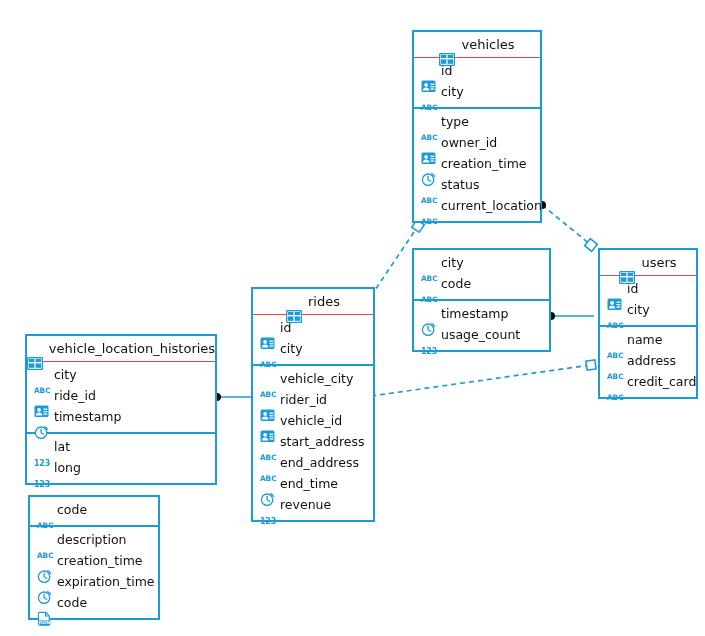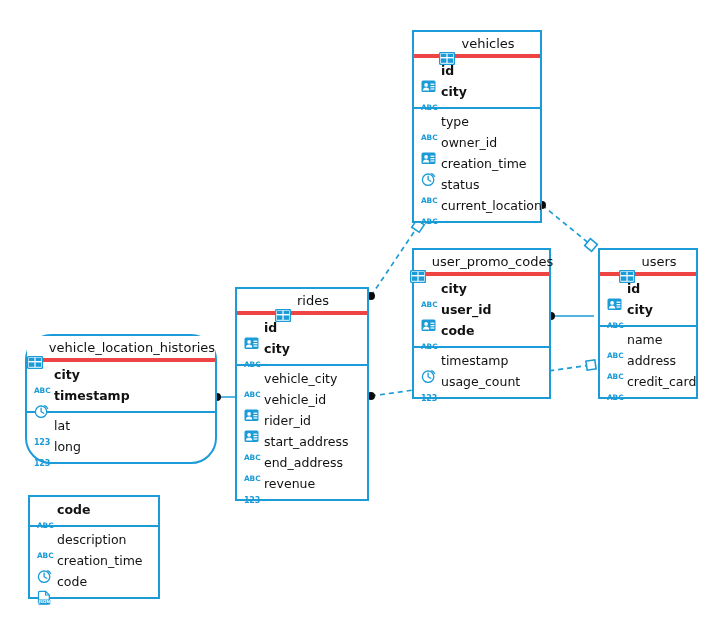--- a/index.html
+++ b/index.html
@@ -31,21 +31,21 @@
   .table-node {
     position: absolute;
     box-sizing: border-box;
     border: 2px solid #1b9bd8;
     background: #ffffff;
     z-index: 2;
   }
   .table-header {
     box-sizing: border-box;
     height: 26px;
-    border-bottom: 4px solid #ef4444;
+    border-bottom: 1px solid #ef4444;
     display: flex;
     align-items: center;
     justify-content: center;
     gap: 6px;
     font-size: 13px;
     color: #111111;
     background: #ffffff;
     padding: 0 6px;
   }
   .table-section {
@@ -59,21 +59,21 @@
     display: flex;
     align-items: center;
     gap: 5px;
     padding: 1px 6px 1px 7px;
     height: 19px;
     font-size: 12.5px;
     color: #111111;
     white-space: nowrap;
   }
   .field-key .field-label {
-    font-weight: bold;
+    font-weight: normal;
   }
   .field-label {
     line-height: 1;
   }
   .ic {
     width: 15px;
     height: 15px;
     flex: 0 0 15px;
     display: inline-block;
     position: relative;
@@ -196,53 +196,28 @@
             <span class="ic">
               <svg width="17" height="15" viewBox="0 0 17 15">
                 <text x="0" y="10.2" font-family="DejaVu Sans, sans-serif" font-size="7.4" font-weight="bold" fill="#1b9bd8" letter-spacing="-0.1">ABC</text>
               </svg>
             </span>
             <span class="field-label">current_location</span>
           </div>
         </div>
       </div>
       <div class="table-node" style="left: 412px; top: 248px; width: 139px;">
-        <div class="table-header">
-          <span class="ic hdr-ic">
-            <svg width="16" height="13" viewBox="0 0 16 13">
-              <rect x="0.5" y="0.5" width="15" height="12" rx="1.5" fill="#ffffff" stroke="#1b9bd8" stroke-width="1.4"></rect>
-              <rect x="1.8" y="1.8" width="5.6" height="3.2" fill="#1b9bd8"></rect>
-              <rect x="8.6" y="1.8" width="5.6" height="3.2" fill="#1b9bd8"></rect>
-              <rect x="1.8" y="6.4" width="5.6" height="4.4" fill="#1b9bd8"></rect>
-              <rect x="8.6" y="6.4" width="5.6" height="4.4" fill="#1b9bd8"></rect>
-            </svg>
-          </span>
-          <span>user_promo_codes</span>
-        </div>
         <div class="table-section section-keys">
           <div class="field-row field-key">
             <span class="ic">
               <svg width="17" height="15" viewBox="0 0 17 15">
                 <text x="0" y="10.2" font-family="DejaVu Sans, sans-serif" font-size="7.4" font-weight="bold" fill="#1b9bd8" letter-spacing="-0.1">ABC</text>
               </svg>
             </span>
             <span class="field-label">city</span>
-          </div>
-          <div class="field-row field-key">
-            <span class="ic">
-              <svg width="15" height="15" viewBox="0 0 15 15">
-                <rect x="0.5" y="1.5" width="14" height="11.5" rx="1.6" fill="#1b9bd8"></rect>
-                <circle cx="5.1" cy="5.9" r="1.85" fill="#ffffff"></circle>
-                <path d="M1.9 11.6c0-1.9 1.45-3.1 3.2-3.1s3.2 1.2 3.2 3.1z" fill="#ffffff"></path>
-                <rect x="9.5" y="4.6" width="3.9" height="1.25" fill="#ffffff"></rect>
-                <rect x="9.5" y="7.0" width="3.9" height="1.25" fill="#ffffff"></rect>
-                <rect x="9.5" y="9.4" width="3.9" height="1.25" fill="#ffffff"></rect>
-              </svg>
-            </span>
-            <span class="field-label">user_id</span>
           </div>
           <div class="field-row field-key">
             <span class="ic">
               <svg width="17" height="15" viewBox="0 0 17 15">
                 <text x="0" y="10.2" font-family="DejaVu Sans, sans-serif" font-size="7.4" font-weight="bold" fill="#1b9bd8" letter-spacing="-0.1">ABC</text>
               </svg>
             </span>
             <span class="field-label">code</span>
           </div>
         </div>
@@ -323,21 +298,21 @@
           <div class="field-row">
             <span class="ic">
               <svg width="17" height="15" viewBox="0 0 17 15">
                 <text x="0" y="10.2" font-family="DejaVu Sans, sans-serif" font-size="7.4" font-weight="bold" fill="#1b9bd8" letter-spacing="-0.1">ABC</text>
               </svg>
             </span>
             <span class="field-label">credit_card</span>
           </div>
         </div>
       </div>
-      <div class="table-node" style="left: 235px; top: 287px; width: 134px;">
+      <div class="table-node" style="left: 251px; top: 287px; width: 124px;">
         <div class="table-header">
           <span class="ic hdr-ic">
             <svg width="16" height="13" viewBox="0 0 16 13">
               <rect x="0.5" y="0.5" width="15" height="12" rx="1.5" fill="#ffffff" stroke="#1b9bd8" stroke-width="1.4"></rect>
               <rect x="1.8" y="1.8" width="5.6" height="3.2" fill="#1b9bd8"></rect>
               <rect x="8.6" y="1.8" width="5.6" height="3.2" fill="#1b9bd8"></rect>
               <rect x="1.8" y="6.4" width="5.6" height="4.4" fill="#1b9bd8"></rect>
               <rect x="8.6" y="6.4" width="5.6" height="4.4" fill="#1b9bd8"></rect>
             </svg>
           </span>
@@ -379,62 +354,72 @@
             <span class="ic">
               <svg width="15" height="15" viewBox="0 0 15 15">
                 <rect x="0.5" y="1.5" width="14" height="11.5" rx="1.6" fill="#1b9bd8"></rect>
                 <circle cx="5.1" cy="5.9" r="1.85" fill="#ffffff"></circle>
                 <path d="M1.9 11.6c0-1.9 1.45-3.1 3.2-3.1s3.2 1.2 3.2 3.1z" fill="#ffffff"></path>
                 <rect x="9.5" y="4.6" width="3.9" height="1.25" fill="#ffffff"></rect>
                 <rect x="9.5" y="7.0" width="3.9" height="1.25" fill="#ffffff"></rect>
                 <rect x="9.5" y="9.4" width="3.9" height="1.25" fill="#ffffff"></rect>
               </svg>
             </span>
+            <span class="field-label">rider_id</span>
+          </div>
+          <div class="field-row">
+            <span class="ic">
+              <svg width="15" height="15" viewBox="0 0 15 15">
+                <rect x="0.5" y="1.5" width="14" height="11.5" rx="1.6" fill="#1b9bd8"></rect>
+                <circle cx="5.1" cy="5.9" r="1.85" fill="#ffffff"></circle>
+                <path d="M1.9 11.6c0-1.9 1.45-3.1 3.2-3.1s3.2 1.2 3.2 3.1z" fill="#ffffff"></path>
+                <rect x="9.5" y="4.6" width="3.9" height="1.25" fill="#ffffff"></rect>
+                <rect x="9.5" y="7.0" width="3.9" height="1.25" fill="#ffffff"></rect>
+                <rect x="9.5" y="9.4" width="3.9" height="1.25" fill="#ffffff"></rect>
+              </svg>
+            </span>
             <span class="field-label">vehicle_id</span>
           </div>
           <div class="field-row">
             <span class="ic">
-              <svg width="15" height="15" viewBox="0 0 15 15">
-                <rect x="0.5" y="1.5" width="14" height="11.5" rx="1.6" fill="#1b9bd8"></rect>
-                <circle cx="5.1" cy="5.9" r="1.85" fill="#ffffff"></circle>
-                <path d="M1.9 11.6c0-1.9 1.45-3.1 3.2-3.1s3.2 1.2 3.2 3.1z" fill="#ffffff"></path>
-                <rect x="9.5" y="4.6" width="3.9" height="1.25" fill="#ffffff"></rect>
-                <rect x="9.5" y="7.0" width="3.9" height="1.25" fill="#ffffff"></rect>
-                <rect x="9.5" y="9.4" width="3.9" height="1.25" fill="#ffffff"></rect>
-              </svg>
-            </span>
-            <span class="field-label">rider_id</span>
-          </div>
-          <div class="field-row">
-            <span class="ic">
               <svg width="17" height="15" viewBox="0 0 17 15">
                 <text x="0" y="10.2" font-family="DejaVu Sans, sans-serif" font-size="7.4" font-weight="bold" fill="#1b9bd8" letter-spacing="-0.1">ABC</text>
               </svg>
             </span>
             <span class="field-label">start_address</span>
           </div>
           <div class="field-row">
             <span class="ic">
               <svg width="17" height="15" viewBox="0 0 17 15">
                 <text x="0" y="10.2" font-family="DejaVu Sans, sans-serif" font-size="7.4" font-weight="bold" fill="#1b9bd8" letter-spacing="-0.1">ABC</text>
               </svg>
             </span>
             <span class="field-label">end_address</span>
           </div>
           <div class="field-row">
             <span class="ic">
+              <svg width="15" height="15" viewBox="0 0 15 15">
+                <circle cx="7.1" cy="7.7" r="5.7" fill="#ffffff" stroke="#1b9bd8" stroke-width="1.3"></circle>
+                <path d="M7.1 4.1v3.6l2.6 1.6" fill="none" stroke="#1b9bd8" stroke-width="1.3" stroke-linecap="round"></path>
+                <path d="M10.6 1.6c1.4 0.5 2.5 1.5 3.1 2.8" fill="none" stroke="#1b9bd8" stroke-width="1.2" stroke-linecap="round"></path>
+              </svg>
+            </span>
+            <span class="field-label">end_time</span>
+          </div>
+          <div class="field-row">
+            <span class="ic">
               <svg width="17" height="15" viewBox="0 0 17 15">
                 <text x="0" y="10.6" font-family="DejaVu Sans, sans-serif" font-size="8" font-weight="bold" fill="#1b9bd8" letter-spacing="-0.2">123</text>
               </svg>
             </span>
             <span class="field-label">revenue</span>
           </div>
         </div>
       </div>
-      <div class="table-node" style="left: 25px; top: 334px; width: 192px; border-radius: 26px;">
+      <div class="table-node" style="left: 25px; top: 334px; width: 192px;">
         <div class="table-header">
           <span class="ic hdr-ic">
             <svg width="16" height="13" viewBox="0 0 16 13">
               <rect x="0.5" y="0.5" width="15" height="12" rx="1.5" fill="#ffffff" stroke="#1b9bd8" stroke-width="1.4"></rect>
               <rect x="1.8" y="1.8" width="5.6" height="3.2" fill="#1b9bd8"></rect>
               <rect x="8.6" y="1.8" width="5.6" height="3.2" fill="#1b9bd8"></rect>
               <rect x="1.8" y="6.4" width="5.6" height="4.4" fill="#1b9bd8"></rect>
               <rect x="8.6" y="6.4" width="5.6" height="4.4" fill="#1b9bd8"></rect>
             </svg>
           </span>
@@ -445,20 +430,33 @@
             <span class="ic">
               <svg width="17" height="15" viewBox="0 0 17 15">
                 <text x="0" y="10.2" font-family="DejaVu Sans, sans-serif" font-size="7.4" font-weight="bold" fill="#1b9bd8" letter-spacing="-0.1">ABC</text>
               </svg>
             </span>
             <span class="field-label">city</span>
           </div>
           <div class="field-row field-key">
             <span class="ic">
               <svg width="15" height="15" viewBox="0 0 15 15">
+                <rect x="0.5" y="1.5" width="14" height="11.5" rx="1.6" fill="#1b9bd8"></rect>
+                <circle cx="5.1" cy="5.9" r="1.85" fill="#ffffff"></circle>
+                <path d="M1.9 11.6c0-1.9 1.45-3.1 3.2-3.1s3.2 1.2 3.2 3.1z" fill="#ffffff"></path>
+                <rect x="9.5" y="4.6" width="3.9" height="1.25" fill="#ffffff"></rect>
+                <rect x="9.5" y="7.0" width="3.9" height="1.25" fill="#ffffff"></rect>
+                <rect x="9.5" y="9.4" width="3.9" height="1.25" fill="#ffffff"></rect>
+              </svg>
+            </span>
+            <span class="field-label">ride_id</span>
+          </div>
+          <div class="field-row field-key">
+            <span class="ic">
+              <svg width="15" height="15" viewBox="0 0 15 15">
                 <circle cx="7.1" cy="7.7" r="5.7" fill="#ffffff" stroke="#1b9bd8" stroke-width="1.3"></circle>
                 <path d="M7.1 4.1v3.6l2.6 1.6" fill="none" stroke="#1b9bd8" stroke-width="1.3" stroke-linecap="round"></path>
                 <path d="M10.6 1.6c1.4 0.5 2.5 1.5 3.1 2.8" fill="none" stroke="#1b9bd8" stroke-width="1.2" stroke-linecap="round"></path>
               </svg>
             </span>
             <span class="field-label">timestamp</span>
           </div>
         </div>
         <div class="table-section">
           <div class="field-row">
@@ -501,20 +499,30 @@
           </div>
           <div class="field-row">
             <span class="ic">
               <svg width="15" height="15" viewBox="0 0 15 15">
                 <circle cx="7.1" cy="7.7" r="5.7" fill="#ffffff" stroke="#1b9bd8" stroke-width="1.3"></circle>
                 <path d="M7.1 4.1v3.6l2.6 1.6" fill="none" stroke="#1b9bd8" stroke-width="1.3" stroke-linecap="round"></path>
                 <path d="M10.6 1.6c1.4 0.5 2.5 1.5 3.1 2.8" fill="none" stroke="#1b9bd8" stroke-width="1.2" stroke-linecap="round"></path>
               </svg>
             </span>
             <span class="field-label">creation_time</span>
+          </div>
+          <div class="field-row">
+            <span class="ic">
+              <svg width="15" height="15" viewBox="0 0 15 15">
+                <circle cx="7.1" cy="7.7" r="5.7" fill="#ffffff" stroke="#1b9bd8" stroke-width="1.3"></circle>
+                <path d="M7.1 4.1v3.6l2.6 1.6" fill="none" stroke="#1b9bd8" stroke-width="1.3" stroke-linecap="round"></path>
+                <path d="M10.6 1.6c1.4 0.5 2.5 1.5 3.1 2.8" fill="none" stroke="#1b9bd8" stroke-width="1.2" stroke-linecap="round"></path>
+              </svg>
+            </span>
+            <span class="field-label">expiration_time</span>
           </div>
           <div class="field-row">
             <span class="ic">
               <svg width="15" height="15" viewBox="0 0 15 15">
                 <path d="M2.4 1.3h6.3l3.6 3.6v8.4a0.9 0.9 0 0 1-0.9 0.9H2.4a0.9 0.9 0 0 1-0.9-0.9V2.2a0.9 0.9 0 0 1 0.9-0.9z" fill="#ffffff" stroke="#1b9bd8" stroke-width="1.2"></path>
                 <path d="M8.6 1.4v3.6h3.6" fill="none" stroke="#1b9bd8" stroke-width="1.2"></path>
                 <rect x="1.3" y="9.6" width="12" height="4.6" rx="0.8" fill="#1b9bd8"></rect>
                 <text x="7.3" y="13.3" text-anchor="middle" font-family="DejaVu Sans, sans-serif" font-size="4.2" font-weight="bold" fill="#ffffff">JSON</text>
               </svg>
             </span>

